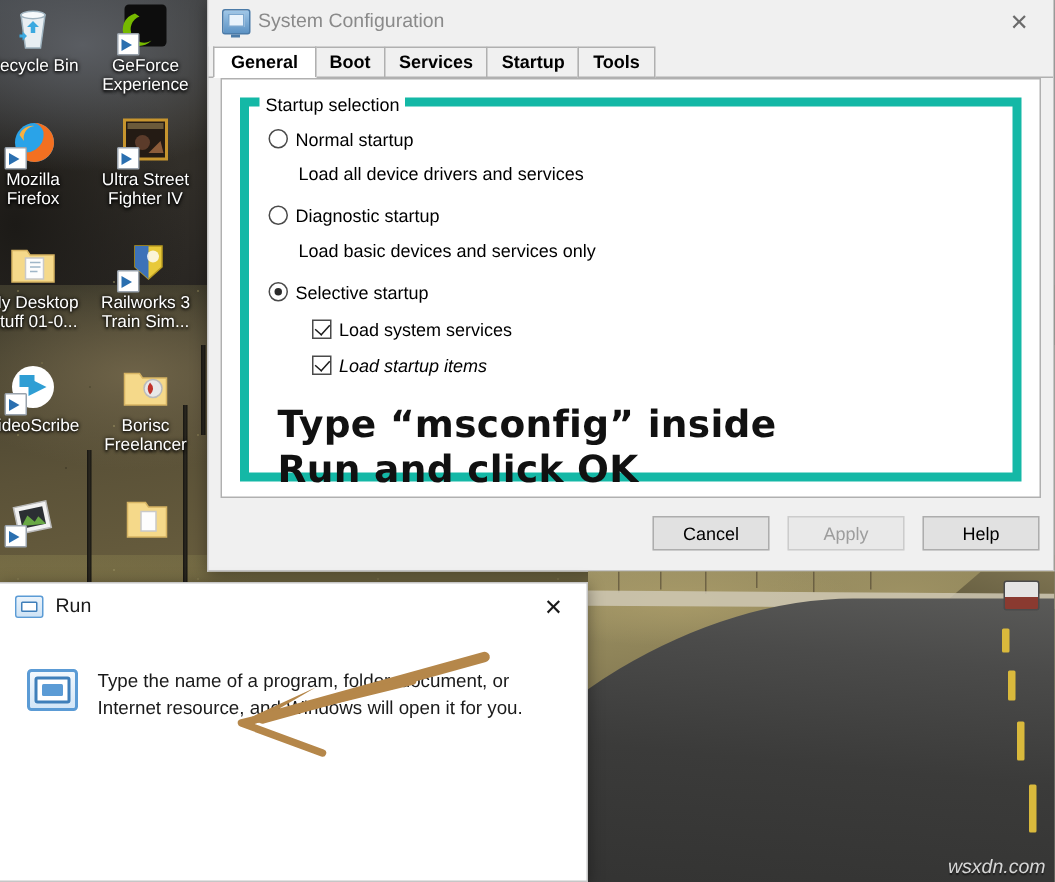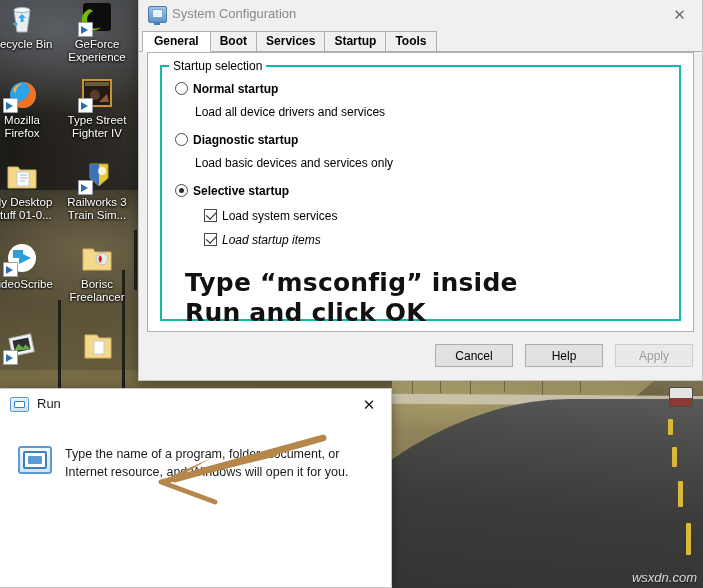--- a/index.html
+++ b/index.html
@@ -105,27 +105,27 @@
     padding-left:11px;padding-right:11px;
   }
 
   
   .sc-body{
     position:absolute;left:8px;top:52px;right:8px;height:280px;
     background:#fff;border:1px solid #b0b0b0;box-sizing:border-box;
   }
   .groupbox{
     position:absolute;left:10px;top:12px;right:10px;bottom:10px;
-    border:2px solid #14b8a6;
+    border:6px solid #14b8a6;
   }
   .groupbox > legend{
     position:absolute;left:7px;top:-8px;background:#fff;padding:0 4px;
     font-size:12px;color:#000;
   }
-  .radio-row{position:absolute;font-size:12px;color:#000;font-weight:bold;}
+  .radio-row{position:absolute;font-size:12px;color:#000;}
   .radio{
     display:inline-block;width:13px;height:13px;border:1px solid #4a4a4a;
     border-radius:50%;background:#fff;vertical-align:-2px;margin-right:5px;
     box-sizing:border-box;position:relative;
   }
   .radio.on:after{
     content:"";position:absolute;left:3px;top:3px;width:5px;height:5px;
     border-radius:50%;background:#2b2b2b;
   }
   .sub{position:absolute;font-size:12px;color:#000;}
@@ -300,21 +300,21 @@
   <div class="dicon" style="left:61px;top:78px;">
     <div class="glyph">
       <svg width="34" height="34" viewBox="0 0 34 34">
         <rect x="3" y="2" width="28" height="26" fill="#241b14" stroke="#c7952e" stroke-width="2"></rect>
         <rect x="5" y="4" width="24" height="4" fill="#6b5a3a"></rect>
         <circle cx="15" cy="17" r="5" fill="#5b3b2a"></circle>
         <path d="M19 24 l8 -8 l2 8 z" fill="#8c5c3a"></path>
       </svg>
       <span class="shortcut-arrow"></span>
     </div>
-    <div>Type Street Fighter IV</div>
+    <div>Ultra Street Fighter IV</div>
   </div>
 
   <div class="dicon" style="left:-14px;top:160px;">
     <div class="glyph">
       <svg width="34" height="34" viewBox="0 0 34 34">
         <path d="M3 7 h10 l2 3 h16 v18 H3 Z" fill="#f5d98a" stroke="#d6b463"></path>
         <rect x="12" y="12" width="12" height="14" fill="#fdfdfd" stroke="#c9c9c9"></rect>
         <path d="M15 15 h7 M15 18 h7 M15 21 h5" stroke="#9fb6c8" stroke-width="1"></path>
       </svg>
     </div>
@@ -416,22 +416,22 @@
         <span class="cbox on"></span><span>Load system services</span>
       </div>
       <div class="check-row" style="left:42px;top:166px;font-style:italic;">
         <span class="cbox on"></span><span>Load startup items</span>
       </div>
     </fieldset>
   </div>
 
   <div class="sc-buttons">
     <div class="btn">Cancel</div>
+    <div class="btn disabled">Apply</div>
     <div class="btn">Help</div>
-    <div class="btn disabled">Apply</div>
   </div>
 </div>
 
 <div id="annotation">Type “msconfig” inside Run and click OK</div>
 
 <div id="photo">
   <div class="ph-field">
     <div class="spk" style="left:20px;top:0;height:14px;"></div>
     <div class="spk" style="left:48px;top:0;height:12px;"></div>
     <div class="spk" style="left:78px;top:0;height:15px;"></div>

